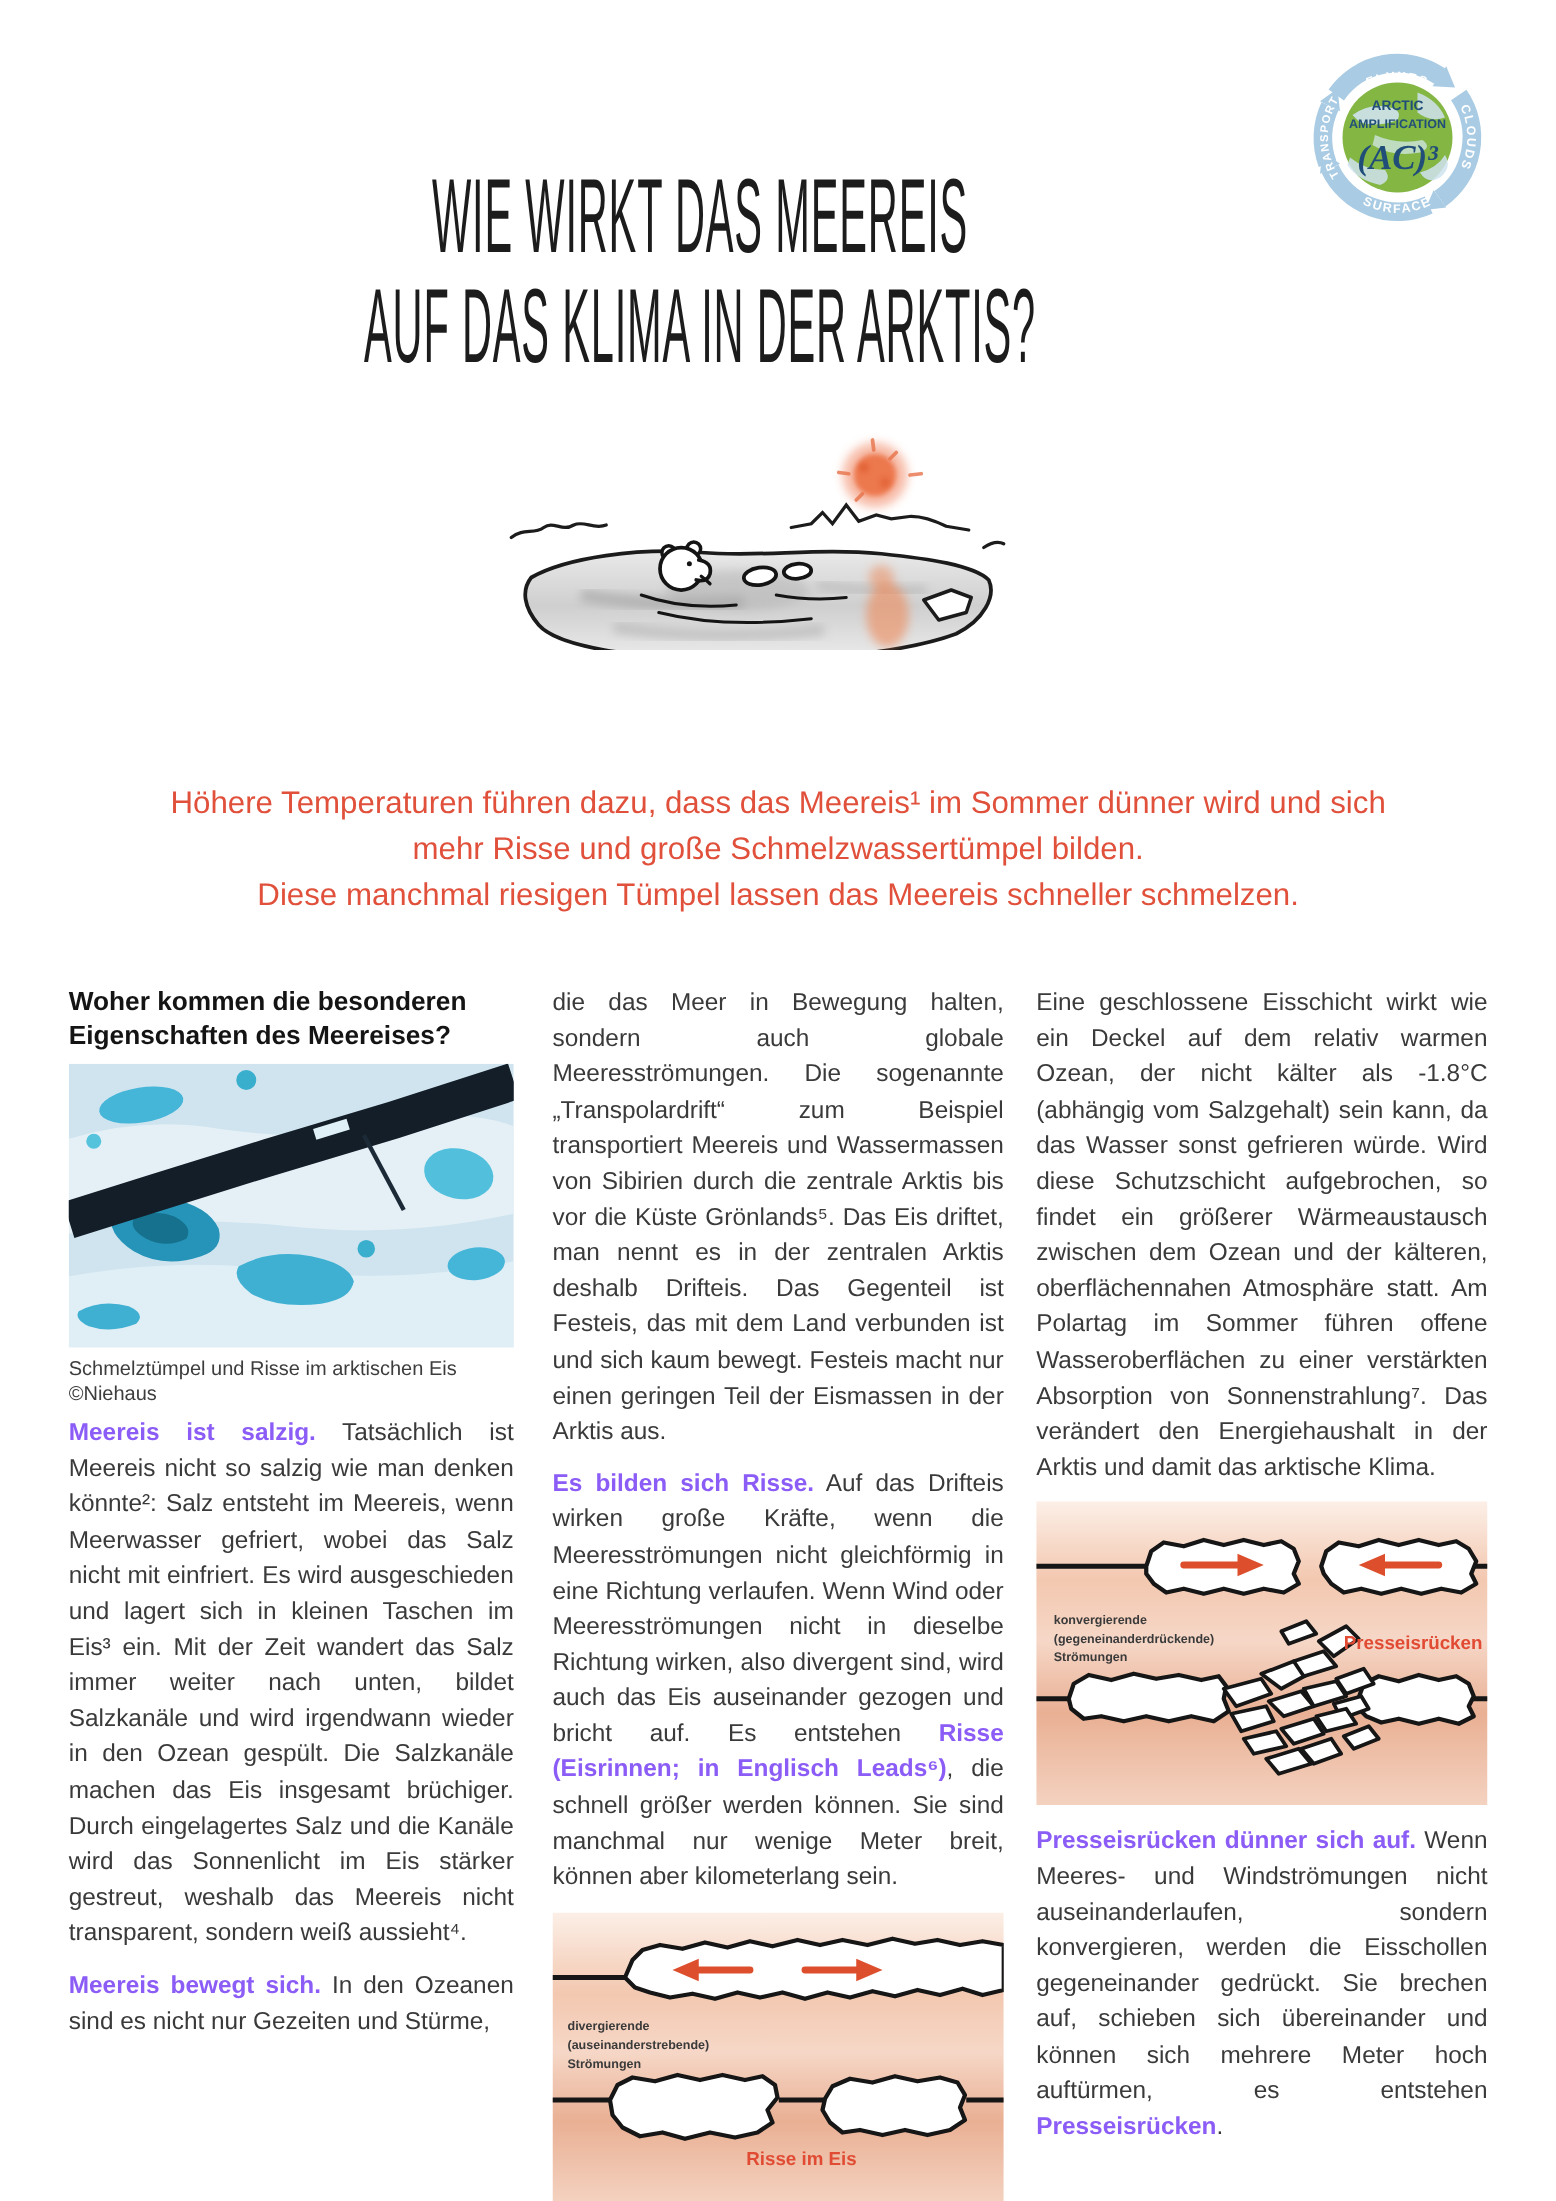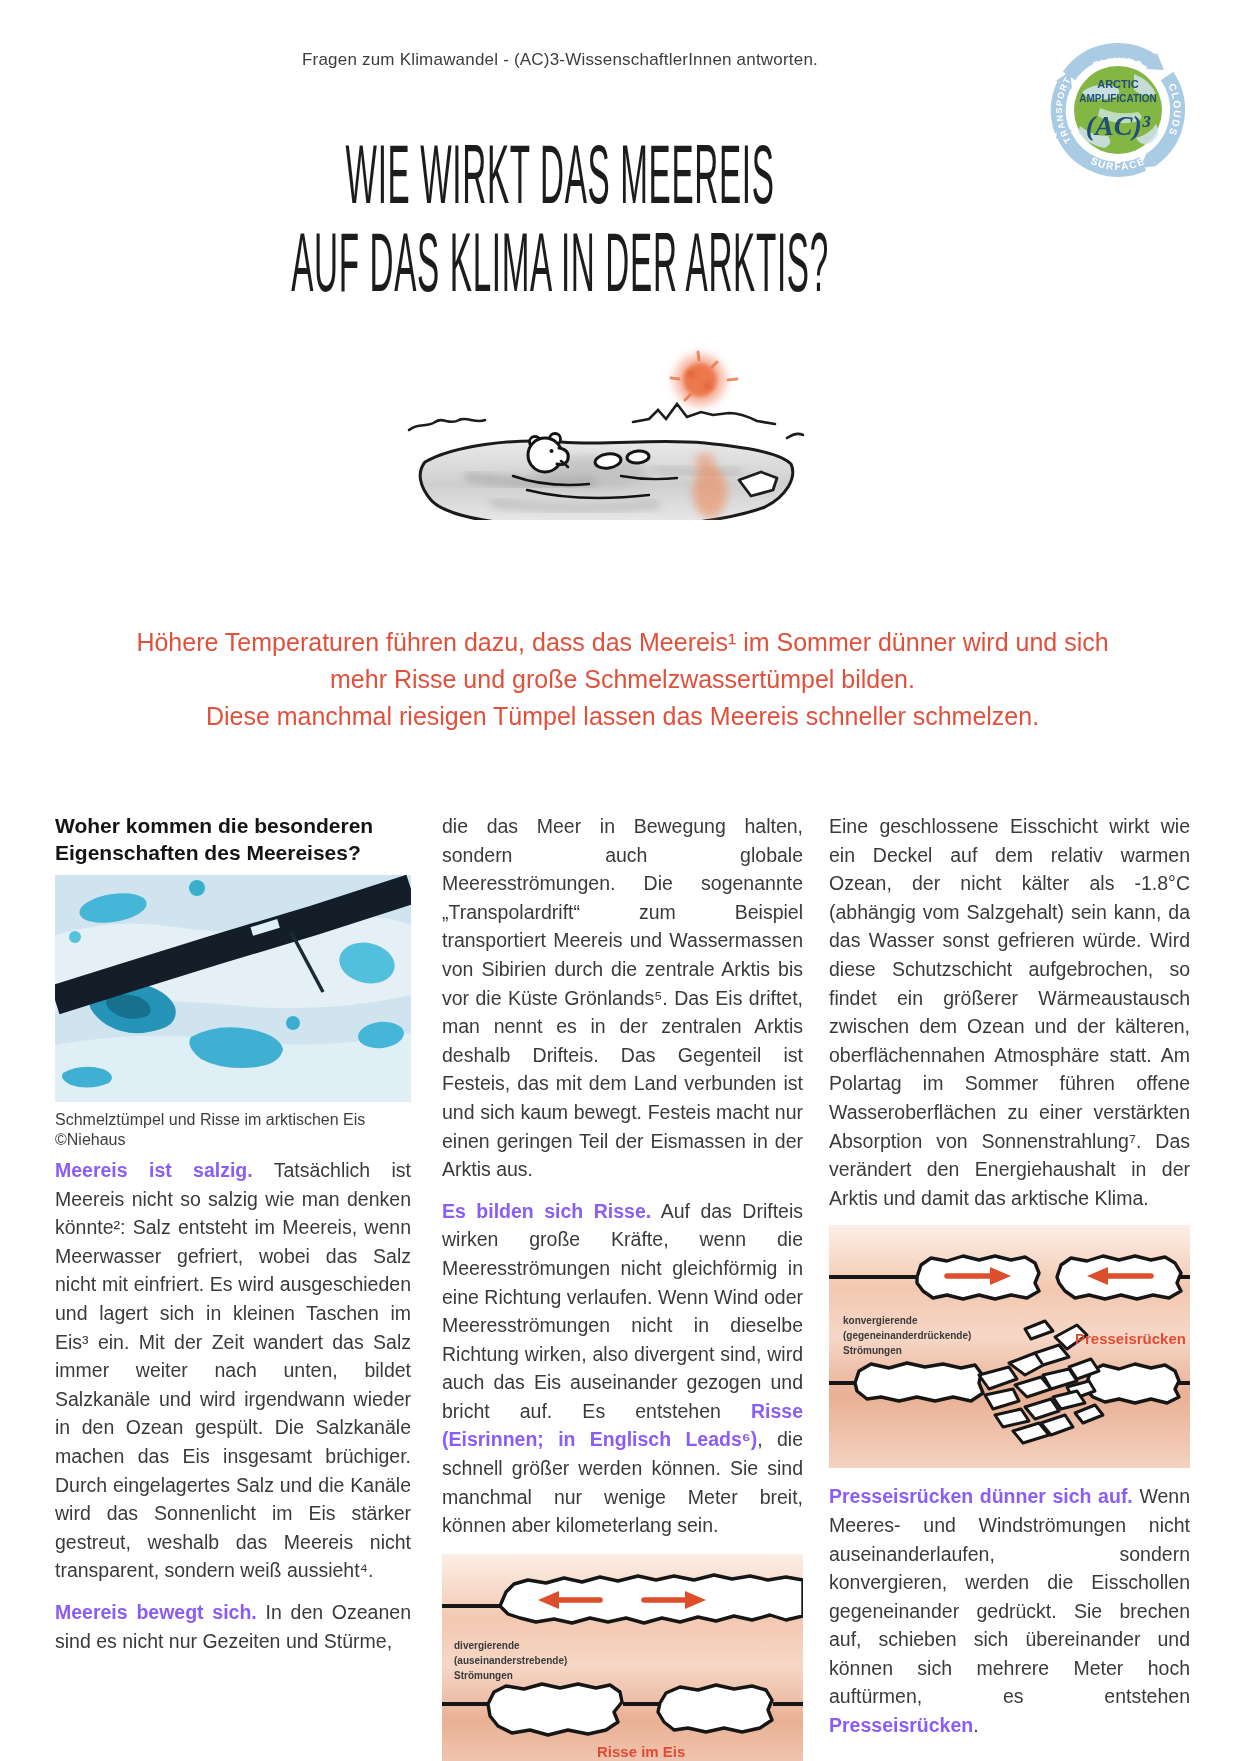--- a/index.html
+++ b/index.html
@@ -14,21 +14,21 @@
   .title-block{position:absolute;top:130px;left:0;width:1120px;color:#1c1c1c;}
   .title-line{height:88px;display:flex;align-items:center;justify-content:center;}
   .title-line>span{display:inline-block;white-space:nowrap;font-size:52px;font-weight:400;
                    letter-spacing:1px;transform:scale(0.64,1.62);}
 
   .hero{position:absolute;left:395px;top:330px;width:420px;height:190px;}
 
   .intro{position:absolute;top:624px;left:0;width:1245px;text-align:center;
          color:#e0503b;font-size:25px;line-height:37px;}
 
-  .col{position:absolute;top:812px;font-size:19.5px;line-height:28.6px;color:#3a3a3a;
+  .col{position:absolute;top:788px;font-size:19.5px;line-height:28.6px;color:#3a3a3a;
        text-align:justify;hyphens:auto;-webkit-hyphens:auto;}
   .col p{margin:0 0 13px 0;}
   .col-left{left:55px;width:356px;}
   .col-mid{left:442px;width:361px;}
   .col-right{left:829px;width:361px;}
   .col-heading{font-weight:bold;color:#141414;font-size:21px;line-height:27px;
                text-align:left;margin:0 0 9px 0;hyphens:none;}
   .lead{font-weight:bold;color:#8b5cf6;}
   .photo{display:block;width:356px;height:227px;}
   .caption{font-size:16px;line-height:20px;color:#3d3d3d;text-align:left;margin:8px 0 6px 0;hyphens:none;}
@@ -39,21 +39,20 @@
   .diag svg{display:block;position:absolute;left:0;top:0;}
   .diag-label{position:absolute;font-size:10px;line-height:15px;font-weight:bold;
               color:#3a3a3a;white-space:pre-line;text-align:left;hyphens:none;}
   .diag-label.orange{color:#e14b33;font-size:15px;white-space:nowrap;}
 </style>
 </head>
 <body>
 
 <div class="page">
 
-  <div class="tagline">Fragen zum Klimawandel - (AC)3-WissenschaftlerInnen antworten.</div>
 
   <svg class="logo" viewBox="0 0 162 172">
     <g>
       <path d="M 31,54 A 60,60 0 0 1 114,39" stroke="#a9cbe3" stroke-width="15" fill="none"></path>
       <polygon points="126,48 108,47 119,31" fill="#a9cbe3"></polygon>
       <path d="M 129,54 A 60,60 0 0 1 114,137" stroke="#a9cbe3" stroke-width="15" fill="none"></path>
       <polygon points="102,146 109,130 119,144" fill="#a9cbe3"></polygon>
       <path d="M 105,142 A 60,60 0 0 1 26,113" stroke="#a9cbe3" stroke-width="15" fill="none"></path>
       <polygon points="20,99 34,109 18,117" fill="#a9cbe3"></polygon>
       <path d="M 24,109 A 60,60 0 0 1 26,63" stroke="#a9cbe3" stroke-width="15" fill="none"></path>

